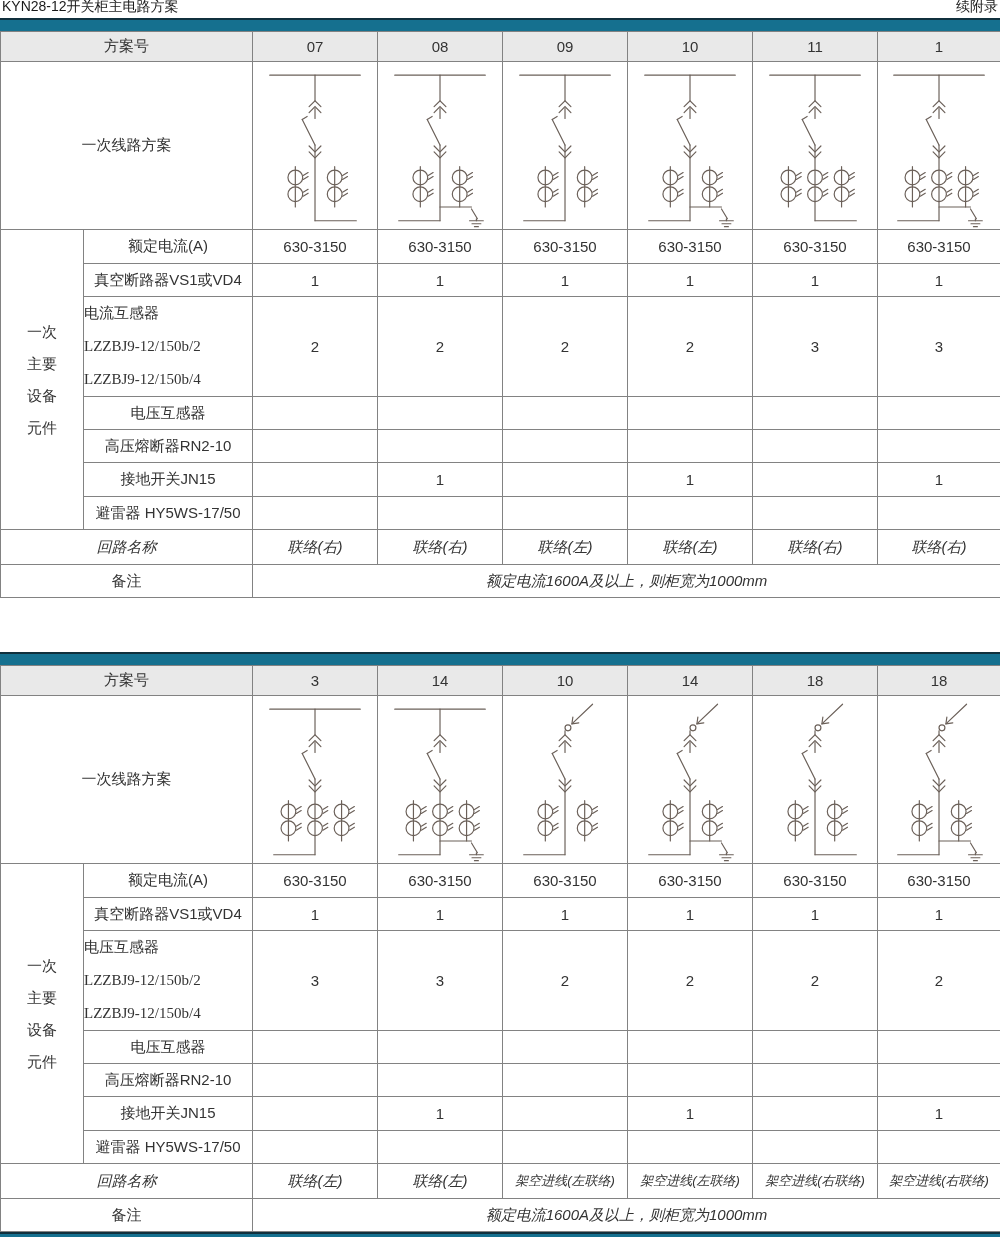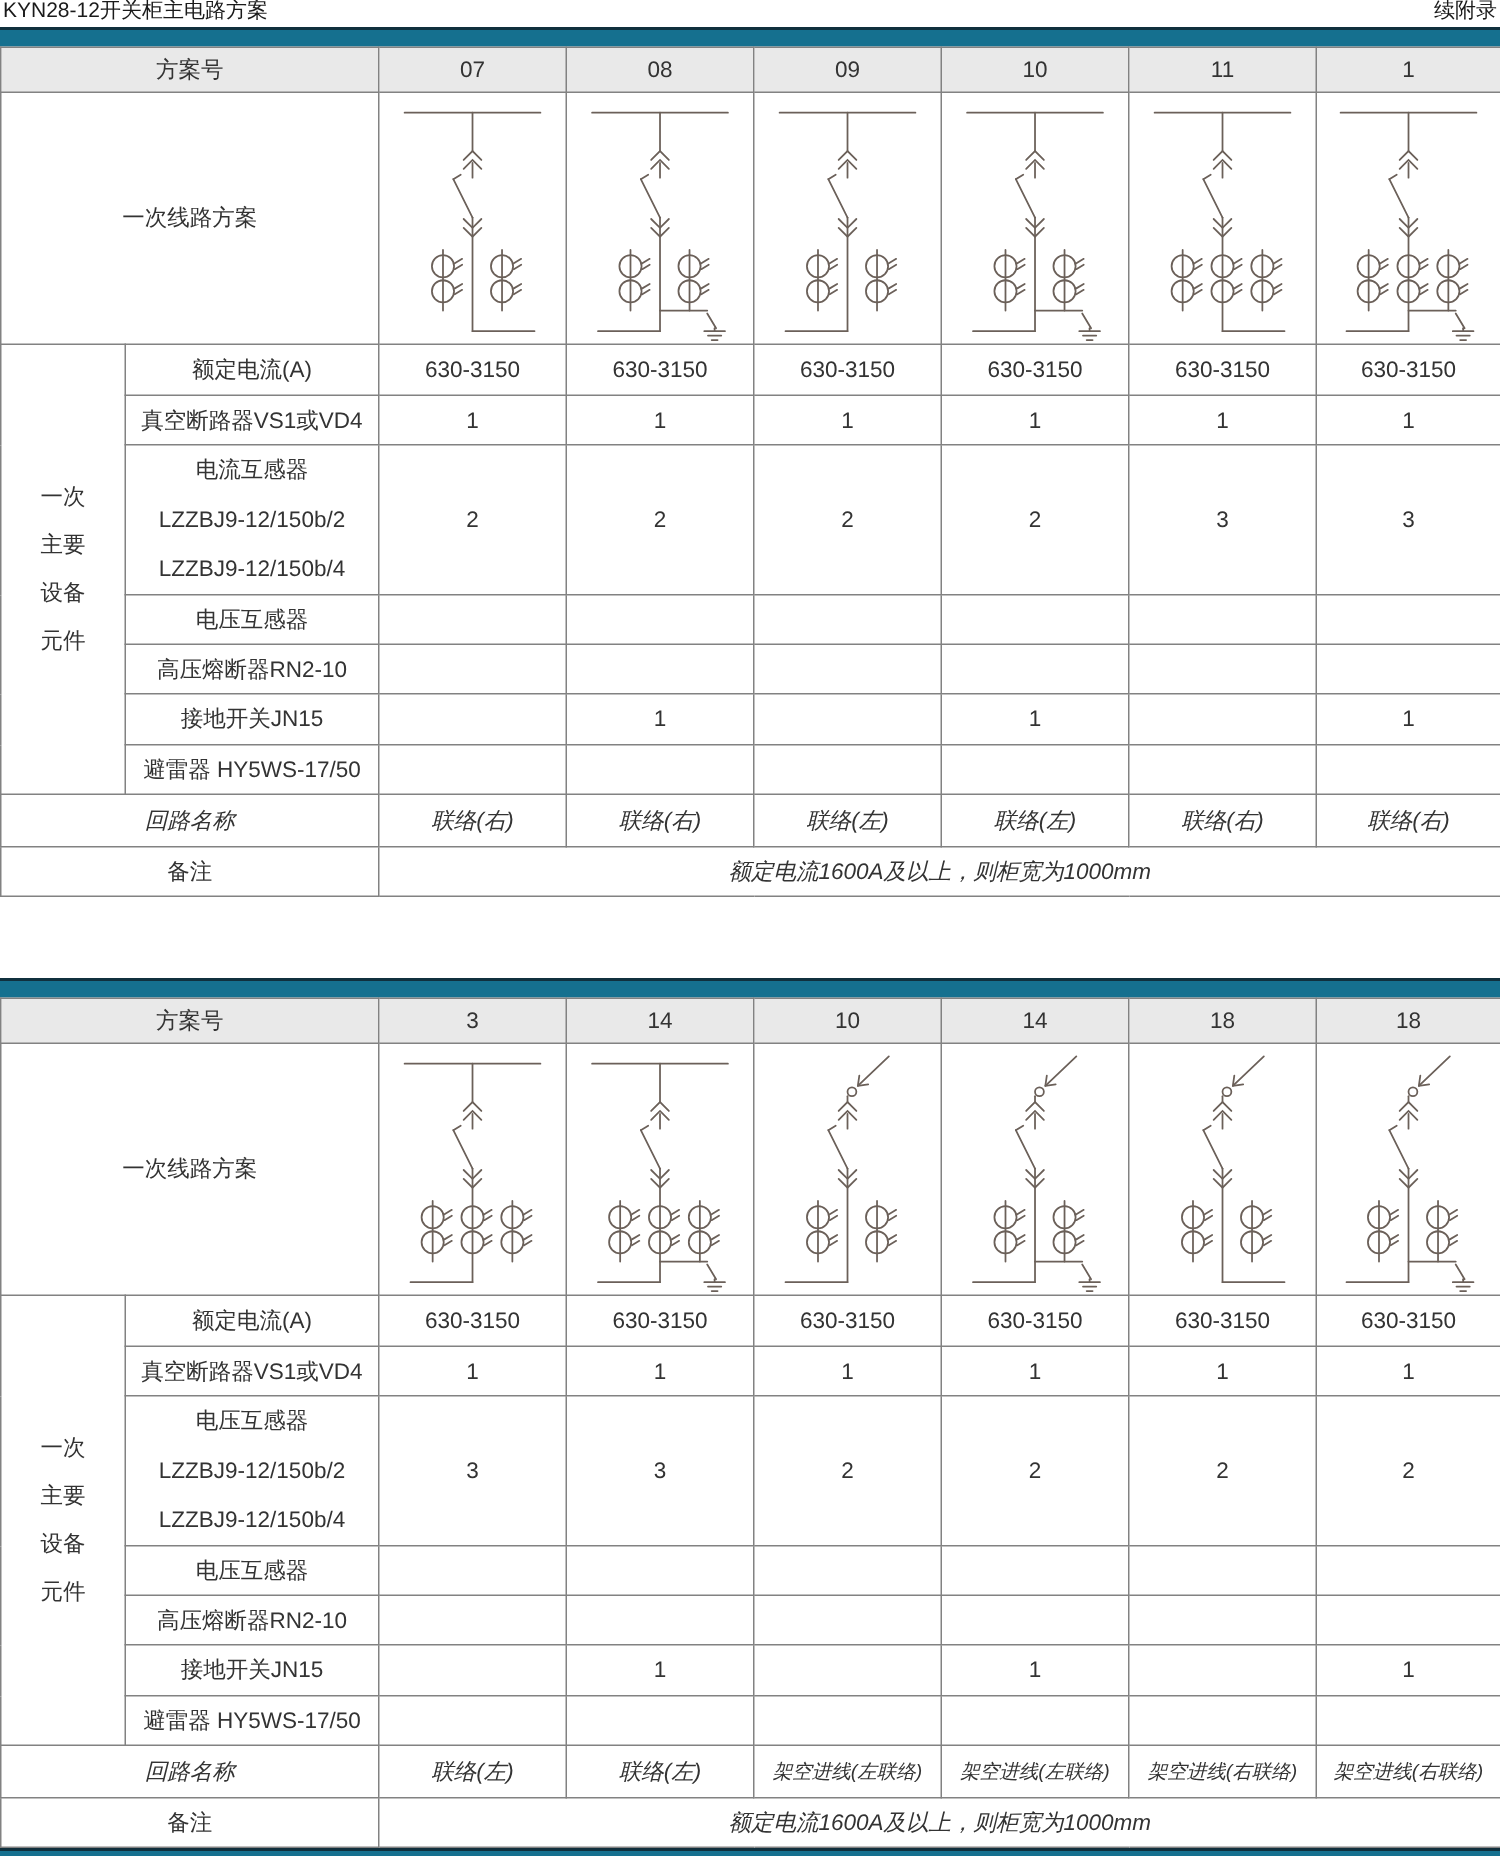--- a/index.html
+++ b/index.html
@@ -22,21 +22,21 @@
   table.scheme{border-collapse:collapse; width:1000px; table-layout:fixed;}
   table.scheme td{
     border:1px solid var(--border); font-size:15px; color:var(--text);
     text-align:center; vertical-align:middle; padding:0; overflow:hidden;
   }
   td.hdr{background:var(--hdr-bg); height:30px;}
   td.diag{height:168px; background:#fff; padding:0;}
   td.lbl{text-align:left; padding-left:10px;margin-top:20px;}
   td.lbl-merge{text-align:left; padding-left:93px;}
   td.remark-val{text-align:left; padding-left:20px;font-style:italic;}
-  td.ct-lbl div{line-height:33px; height:33px; text-align:center;}
+  td.ct-lbl div{line-height:33px; height:33px; text-align:left;font-family:Liberation Serif, serif;}
   td.group-cell div{line-height:32px;}
   .r34{height:34px;} .r33{height:33px;} .r100{height:100px;} .r35{height:35px;font-style:italic;}
   svg.oneline{display:block; margin:0 auto;}
 </style>
 </head>
 <body>
 
 <div class="page">
   <div class="titlebar">
     <span>KYN28-12开关柜主电路方案</span>

